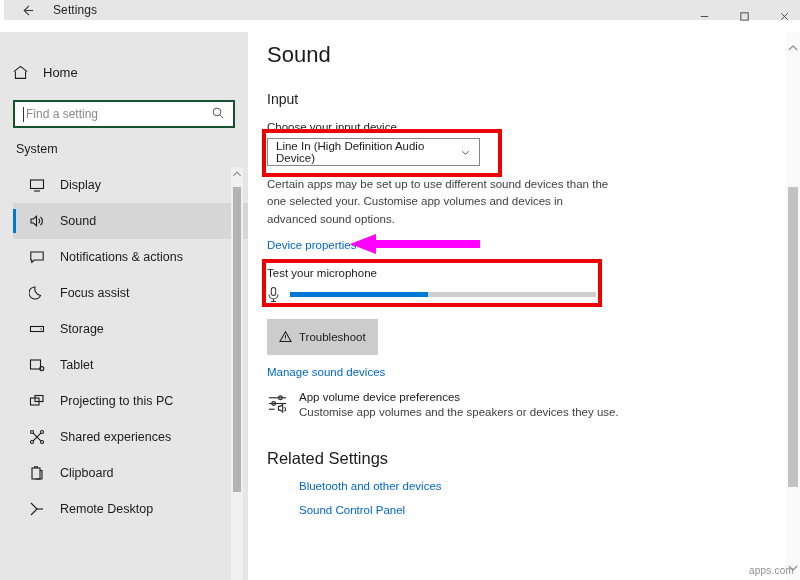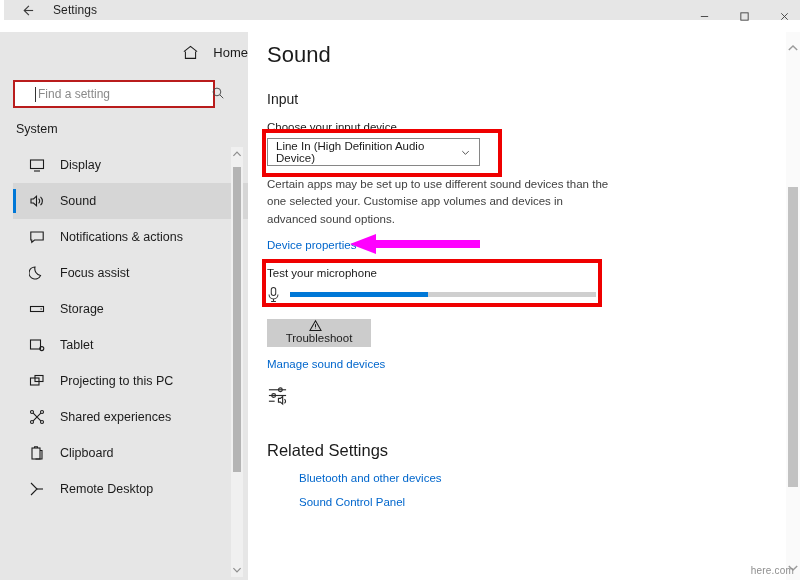--- a/index.html
+++ b/index.html
@@ -46,36 +46,36 @@
 
   
   .sidebar {
     position: absolute; top: 32px; left: 0;
     width: 248px; height: 548px;
     background: #e6e6e6;
     overflow: hidden;
   }
   .home-row {
     display: flex; align-items: center;
-    height: 30px; margin-top: 5px; padding-left: 6px; justify-content: flex-end;
+    height: 30px; margin-top: 25px; padding-left: 12px;
   }
   .home-row .ic { width: 26px; color: #1b1b1b; display:flex; align-items:center; }
   .home-row .ic svg { width: 17px; height: 17px; }
   .home-row .lbl { font-size: 13px; color: #1b1b1b; margin-left: 5px; }
 
   .search-wrap {
     margin: 13px 13px 0 13px;
     position: relative;
   }
   .search-box {
-    width: 202px; height: 28px;
+    width: 222px; height: 28px;
     background: #ffffff;
-    border: 2px solid #b91c1c;
+    border: 2px solid #14532d;
     display: flex; align-items: center;
-    padding-left: 20px;
+    padding-left: 8px;
   }
   .search-caret {
     width: 1px; height: 15px; background: #333; margin-right: 2px;
   }
   .search-box input {
     border: none; outline: none;
     font-family: "Liberation Sans", sans-serif;
     font-size: 12px; color: #2b2b2b;
     background: transparent; width: 170px;
   }
@@ -193,27 +193,27 @@
     width: 306px; height: 5px;
     background: #cfcfcf;
     position: relative;
   }
   .meter .fill {
     position: absolute; left: 0; top: 0; height: 5px;
     background: #0078d7;
   }
   .btn {
     margin: 16px 0 0 19px;
-    height: 28px; min-width: 104px;
+    height: 36px; min-width: 104px;
     background: #cccccc;
     border: none;
     display: inline-flex; align-items: center;
     padding: 0 12px;
     font-family: "Liberation Sans", sans-serif;
-    font-size: 11.5px; color: #1b1b1b; flex-direction: column;
+    font-size: 11.5px; color: #1b1b1b;
   }
   .btn .wic { margin-right: 7px; color:#1b1b1b; display:flex; }
   .btn .wic svg { width: 13px; height: 13px; }
 
   .h3 {
     font-size: 16.5px; color: #1b1b1b;
     font-weight: normal;
     margin: 26px 0 0 19px;
   }
   .adv-row {
@@ -508,20 +508,24 @@
         <svg viewBox="0 0 22 22" fill="none" stroke="currentColor" stroke-width="1.2">
           <path d="M2 5 H20"></path>
             <circle cx="14" cy="5" r="2"></circle>
           <path d="M2 11 H20"></path>
             <circle cx="7" cy="11" r="2"></circle>
           <path d="M2 17 H8"></path>
           <path d="M12 14 H14 L16.4 12 V20 L14 18 H12 Z"></path>
           <path d="M18.2 14.8 A2.6 2.6 0 0 1 18.2 19.2"></path>
         </svg>
       </span>
+      <div class="txt">
+        <div class="t1">App volume  device preferences</div>
+        <div class="t2">Customise app volumes and the speakers or devices they use.</div>
+      </div>
     </div>
 
     <h2 class="h3 related">Related Settings</h2>
     <a class="rel-link" href="#">Bluetooth and other devices</a>
     <a class="rel-link" href="#">Sound Control Panel</a>
 
     <div class="main-scroll">
       <div class="ms-arrow up">
         <svg viewBox="0 0 10 10" fill="none" stroke="currentColor" stroke-width="1">
             <path d="M2 6.5 L5 3.5 L8 6.5"></path>
@@ -535,14 +539,14 @@
       </div>
     </div>
   </div>
 
   <div class="anno-box" id="box-device"></div>
   <div class="anno-box" id="box-testmic"></div>
   <svg class="anno-arrow" viewBox="0 0 130 22">
     <polygon points="0,11 26,1 26,7 130,7 130,15 26,15 26,21" fill="#ff00ff"></polygon>
   </svg>
 
-  <div class="watermark">here.com</div>
+  <div class="watermark">apps.com</div>
 </div>
 
 </body></html>

